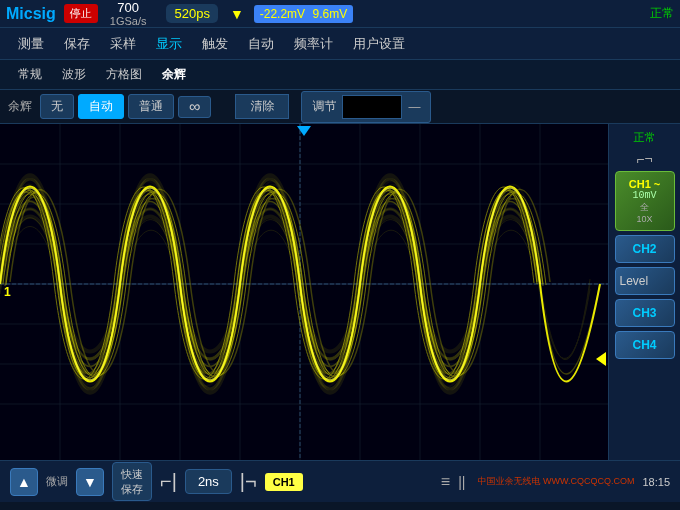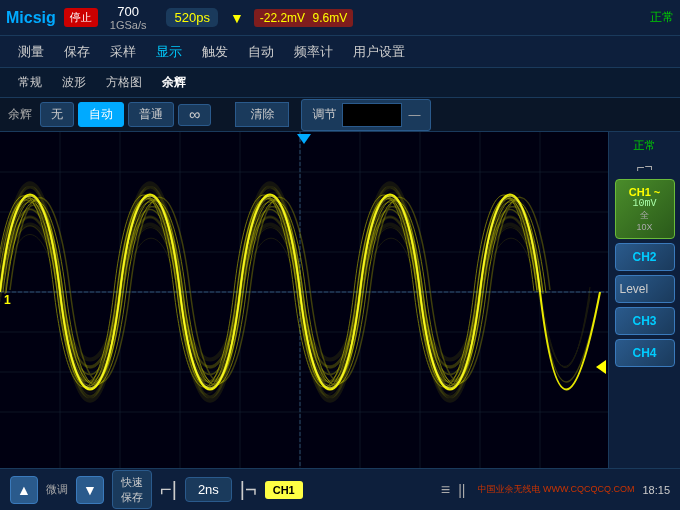--- a/index.html
+++ b/index.html
@@ -10,21 +10,21 @@
       font-family: Arial, sans-serif;
       overflow: hidden;
       position: relative;
     }
 
     
     #top-bar {
       display: flex;
       align-items: center;
       background: #0d1f3c;
-      height: 36px;
+      height: 28px;
       padding: 0 6px;
       border-bottom: 1px solid #1a3a5c;
     }
     .logo {
       color: #00aaff;
       font-size: 16px;
       font-weight: bold;
       margin-right: 8px;
     }
     .status-stop {
@@ -53,21 +53,21 @@
     }
     .trigger-arrow {
       color: #ffff00;
       font-size: 14px;
       margin: 0 4px;
     }
     .voltage-display {
       color: #ffff00;
       font-size: 12px;
       margin: 0 6px;
-      background: #7f1d1d;
+      background: #3b82f6;
       padding: 2px 6px;
       border-radius: 3px;
     }
     .top-right {
       margin-left: auto;
       color: #00cc00;
       font-size: 12px;
     }
 
     

